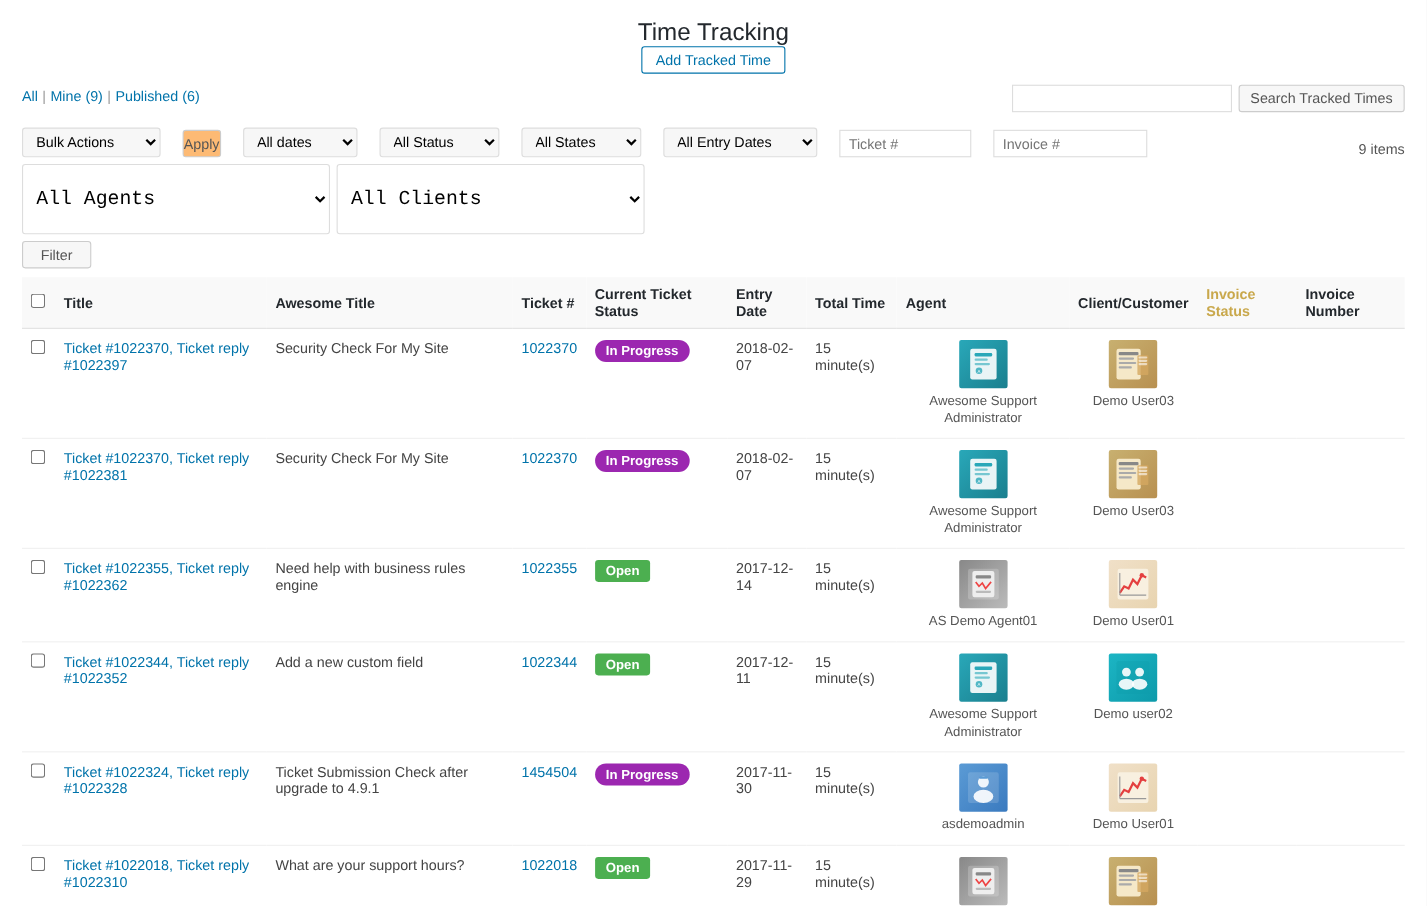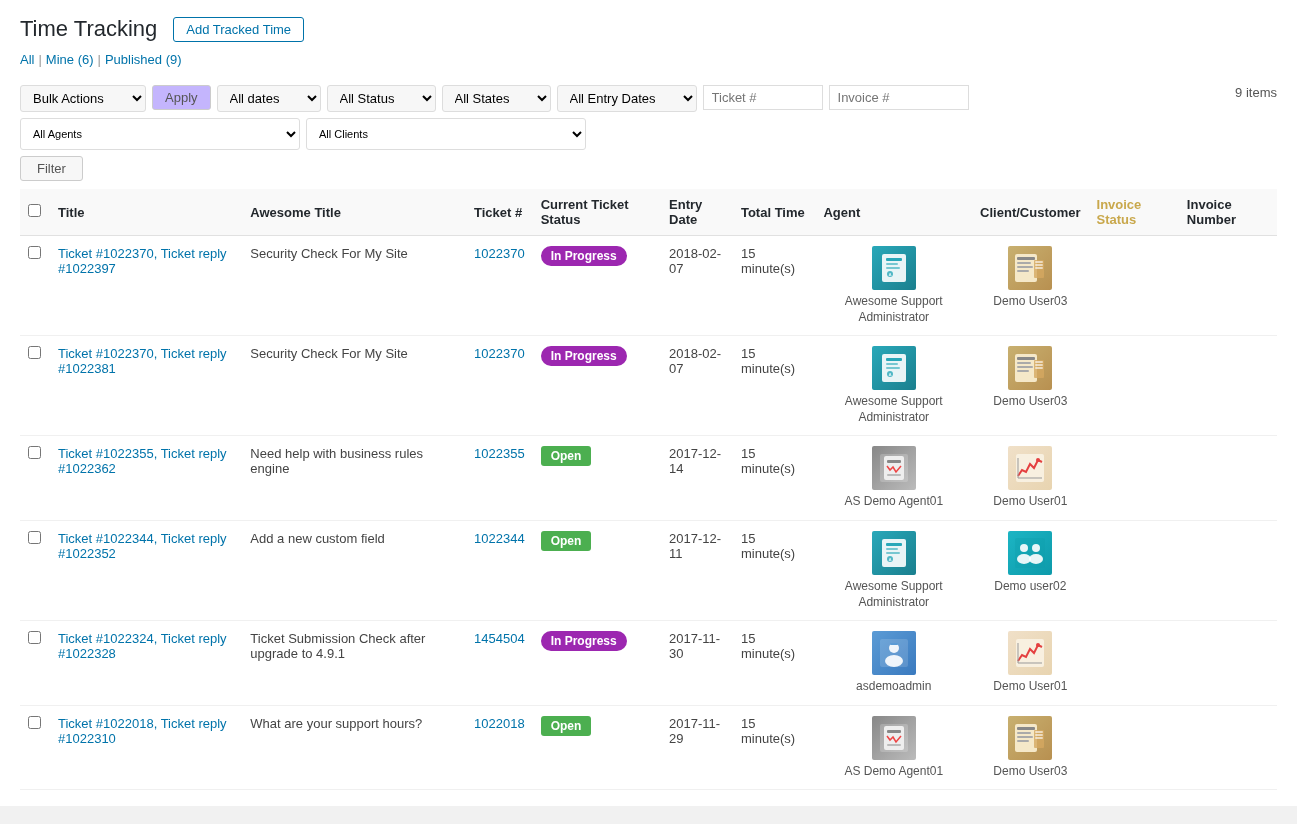--- a/index.html
+++ b/index.html
@@ -8,45 +8,45 @@
     .page-wrapper { background: #f1f1f1; min-height: 824px; padding: 0; }
     
     
     .top-bar { background: #f1f1f1; display: flex; justify-content: flex-end; align-items: center; padding: 4px 12px; border-bottom: 1px solid #ddd; }
     .screen-options-btn { background: #f1f1f1; border: 1px solid #ccc; border-radius: 3px; padding: 4px 10px; font-size: 12px; cursor: pointer; color: #555; display: flex; align-items: center; gap: 4px; }
     
     
     .main-content { background: #fff; margin: 0; padding: 16px 20px; }
     
     
-    .page-header { display: flex; align-items: center; gap: 16px; margin-bottom: 10px; }
+    .page-header { display: flex; align-items: center; gap: 0; margin-bottom: 10px; flex-direction: column; }
     .page-title { font-size: 22px; font-weight: 400; color: #23282d; }
     .add-btn { background: #fff; border: 1px solid #0073aa; border-radius: 3px; color: #0073aa; padding: 4px 12px; font-size: 13px; cursor: pointer; text-decoration: none; }
     
     
     .filter-links { display: flex; align-items: center; gap: 4px; margin-bottom: 10px; font-size: 13px; }
     .filter-links a { color: #0073aa; text-decoration: none; }
     .filter-links .sep { color: #999; }
     
     
     .search-bar { display: flex; justify-content: flex-end; align-items: center; gap: 6px; margin-bottom: 6px; }
     .search-input { border: 1px solid #ddd; padding: 4px 8px; font-size: 13px; width: 200px; }
     .search-btn { background: #f7f7f7; border: 1px solid #ccc; border-radius: 3px; padding: 4px 10px; font-size: 13px; cursor: pointer; color: #555; }
     
     
-    .toolbar { display: flex; align-items: flex-start; gap: 6px; margin-bottom: 6px; flex-wrap: wrap; }
+    .toolbar { display: flex; align-items: flex-end; gap: 20px; margin-bottom: 6px; flex-wrap: wrap; }
     .toolbar-select { border: 1px solid #ddd; padding: 4px 24px 4px 8px; font-size: 13px; appearance: auto; background: #f7f7f7; border-radius: 3px; cursor: pointer; }
-    .apply-btn { background: #c4b5fd; border: 1px solid #ccc; border-radius: 3px; padding: 4px 12px; font-size: 13px; cursor: pointer; color: #555; }
+    .apply-btn { background: #fdba74; border: 1px solid #ccc; border-radius: 3px; padding: 4px 0; font-size: 13px; cursor: pointer; color: #555; }
     .ticket-input { border: 1px solid #ddd; padding: 4px 8px; font-size: 13px; width: 120px; }
     .invoice-input { border: 1px solid #ddd; padding: 4px 8px; font-size: 13px; width: 140px; }
     .items-count { margin-left: auto; font-size: 13px; color: #555; }
     
     
     .toolbar2 { display: flex; align-items: center; gap: 6px; margin-bottom: 6px; flex-wrap: wrap; }
-    .agent-select, .client-select { border: 1px solid #ddd; padding: 8px 8px; font-size: 11px; width: 280px; background: #fff; border-radius: 3px; }
+    .agent-select, .client-select { border: 1px solid #ddd; padding: 20px 8px; font-size: 18px; width: 280px; background: #fff; border-radius: 3px; font-family: Liberation Mono, monospace; }
     .filter-btn { background: #f7f7f7; border: 1px solid #ccc; border-radius: 3px; padding: 4px 16px; font-size: 13px; cursor: pointer; color: #555; margin-top: 0; }
     
     
     .data-table { width: 100%; border-collapse: collapse; margin-top: 8px; }
     .data-table th { text-align: left; font-weight: 600; padding: 8px 8px; border-bottom: 1px solid #e1e1e1; color: #23282d; font-size: 13px; background: #f9f9f9; }
     .data-table th.invoice-status-col { color: #c9a84c; }
     .data-table td { padding: 10px 8px; border-bottom: 1px solid #f0f0f0; vertical-align: top; font-size: 13px; }
     
     .title-link { color: #0073aa; text-decoration: none; font-weight: 400; }
     
@@ -77,23 +77,27 @@
 
     <div class="page-header">
       <h1 class="page-title">Time Tracking</h1>
       <a href="#" class="add-btn">Add Tracked Time</a>
     </div>
 
     <div style="display:flex; justify-content:space-between; align-items:center; margin-bottom:8px;">
       <div class="filter-links">
         <a href="#">All</a>
         <span class="sep">|</span>
-        <a href="#">Mine (6)</a>
+        <a href="#">Mine (9)</a>
         <span class="sep">|</span>
-        <a href="#">Published (9)</a>
+        <a href="#">Published (6)</a>
+      </div>
+      <div class="search-bar">
+        <input type="text" class="search-input" style="">
+        <button class="search-btn">Search Tracked Times</button>
       </div>
     </div>
 
     <div class="toolbar">
       <select class="toolbar-select">
         <option>Bulk Actions</option>
       </select>
       <button class="apply-btn">Apply</button>
       <select class="toolbar-select">
         <option>All dates</option>

